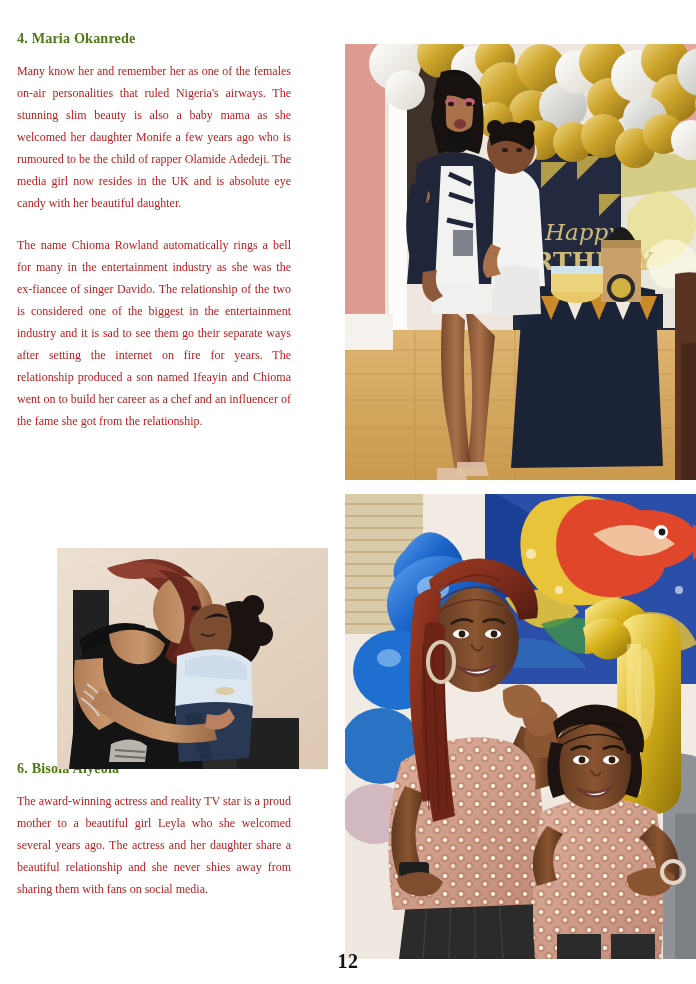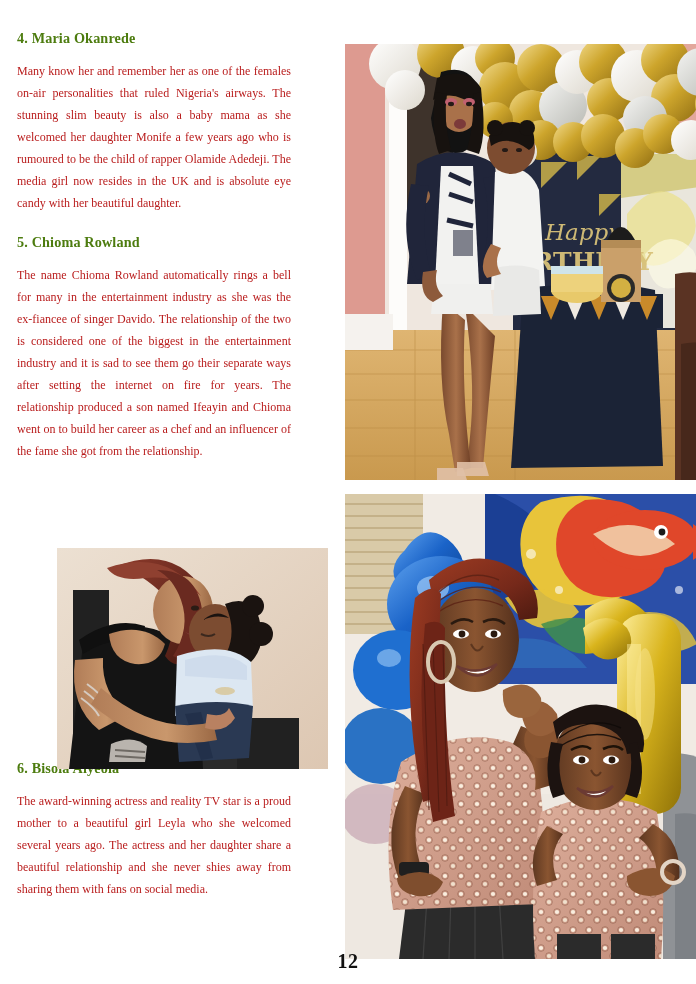--- a/index.html
+++ b/index.html
@@ -81,21 +81,20 @@
 <div class="page">
 
   <div class="text-col">
 
     <div class="sec-block">
       <h2 class="sec-heading">4. Maria Okanrede</h2>
       <p class="sec-body">Many know her and remember her as one of the females on-air personalities that ruled Nigeria's airways. The stunning slim beauty is also a baby mama as she welcomed her daughter Monife a few years ago who is rumoured to be the child of rapper Olamide Adedeji. The media girl now resides in the UK and is absolute eye candy with her beautiful daughter.</p>
     </div>
 
     <div class="sec-block">
-      <h2 class="sec-heading">5. Chioma Rowland</h2>
       <p class="sec-body">The name Chioma Rowland automatically rings a bell for many in the entertainment industry as she was the ex-fiancee of singer Davido. The relationship of the two is considered one of the biggest in the entertainment industry and it is sad to see them go their separate ways after setting the internet on fire for years. The relationship produced a son named Ifeayin and Chioma went on to build her career as a chef and an influencer of the fame she got from the relationship.</p>
     </div>
 
   </div>
 
   <div class="text-col" style="top:760px;">
     <div class="sec-block">
       <h2 class="sec-heading">6. Bisola Aiyeola</h2>
       <p class="sec-body">The award-winning actress and reality TV star is a proud mother to a beautiful girl Leyla who she welcomed several years ago. The actress and her daughter share a beautiful relationship and she never shies away from sharing them with fans on social media.</p>
     </div>

